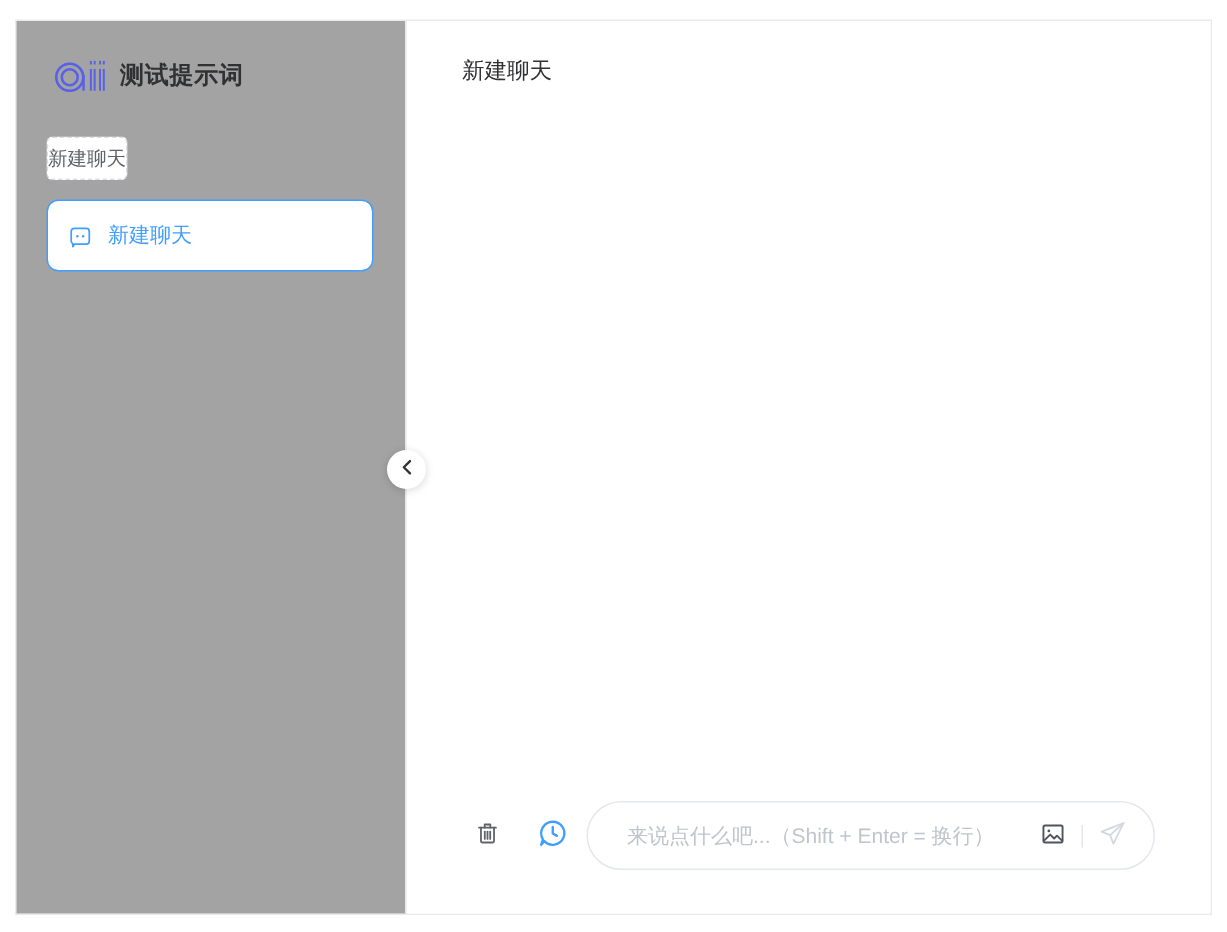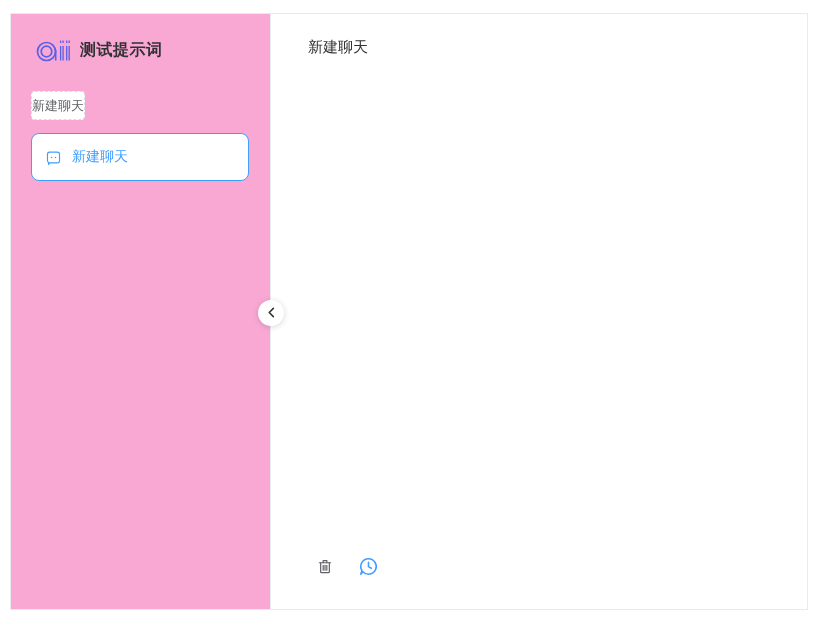--- a/index.html
+++ b/index.html
@@ -12,21 +12,21 @@
     border: 1px solid #e9eaee;
     background: #fff;
     display: flex;
   }
 
   
   .sidebar {
     width: 260px; flex: 0 0 260px;
     border-right: 1px solid #e9eaee;
     position: relative;
-    background: #f9a8d4;
+    background: #a3a3a3;
   }
   .logo-row {
     display: flex; align-items: center; gap: 10px;
     margin: 22px 0 0 25px; height: 28px;
   }
   .logo-mark { width: 34px; height: 28px; display: block; }
   .sidebar-title { font-size: 16px; font-weight: 700; color: #303133; letter-spacing: 0.5px; }
 
   .new-chat-btn {
     margin: 27px 21px 0 20px; height: 29px;
@@ -153,16 +153,39 @@
 
       <button class="tool-btn history">
         <span>
           <svg width="21" height="21" viewBox="0 0 24 24" fill="none" stroke="#409eff" stroke-width="1.8" stroke-linecap="round" stroke-linejoin="round">
             <path d="M12 3.2 a8.8 8.8 0 1 1 -6.4 14.8 L3.2 20.8 L4.5 16.6 A8.8 8.8 0 0 1 12 3.2 Z"></path>
             <polyline points="12,7.2 12,12.2 15.2,14"></polyline>
           </svg>
         </span>
       </button>
 
+      <div class="input-box">
+        <input type="text" value="" placeholder="来说点什么吧...（Shift + Enter = 换行）" style="">
+        <div class="input-actions">
+          <button class="tool-btn">
+            <span>
+              <svg width="18" height="18" viewBox="0 0 24 24" fill="none" stroke="#4d545e" stroke-width="1.7" stroke-linecap="round" stroke-linejoin="round">
+                <rect x="3.5" y="4.5" width="17" height="15" rx="1.5"></rect>
+                <circle cx="8.3" cy="9.3" r="1.2" fill="#4d545e" stroke="none"></circle>
+                <path d="M4.5 17.5 L9.5 12.5 L13 16 L15.5 13.5 L19.5 17.5"></path>
+              </svg>
+            </span>
+          </button>
+          <span class="v-divider"></span>
+          <button class="tool-btn">
+            <span>
+              <svg width="19" height="19" viewBox="0 0 24 24" fill="none" stroke="#d4d7de" stroke-width="1.5" stroke-linecap="round" stroke-linejoin="round">
+                <path d="M21.5 3.5 L3 10.6 L10.2 13.6 L13 20.8 L21.5 3.5 Z"></path>
+                <path d="M10.2 13.6 L21.5 3.5"></path>
+              </svg>
+            </span>
+          </button>
+        </div>
+      </div>
 
     </div>
   </main>
 </div>
 
 </body></html>

